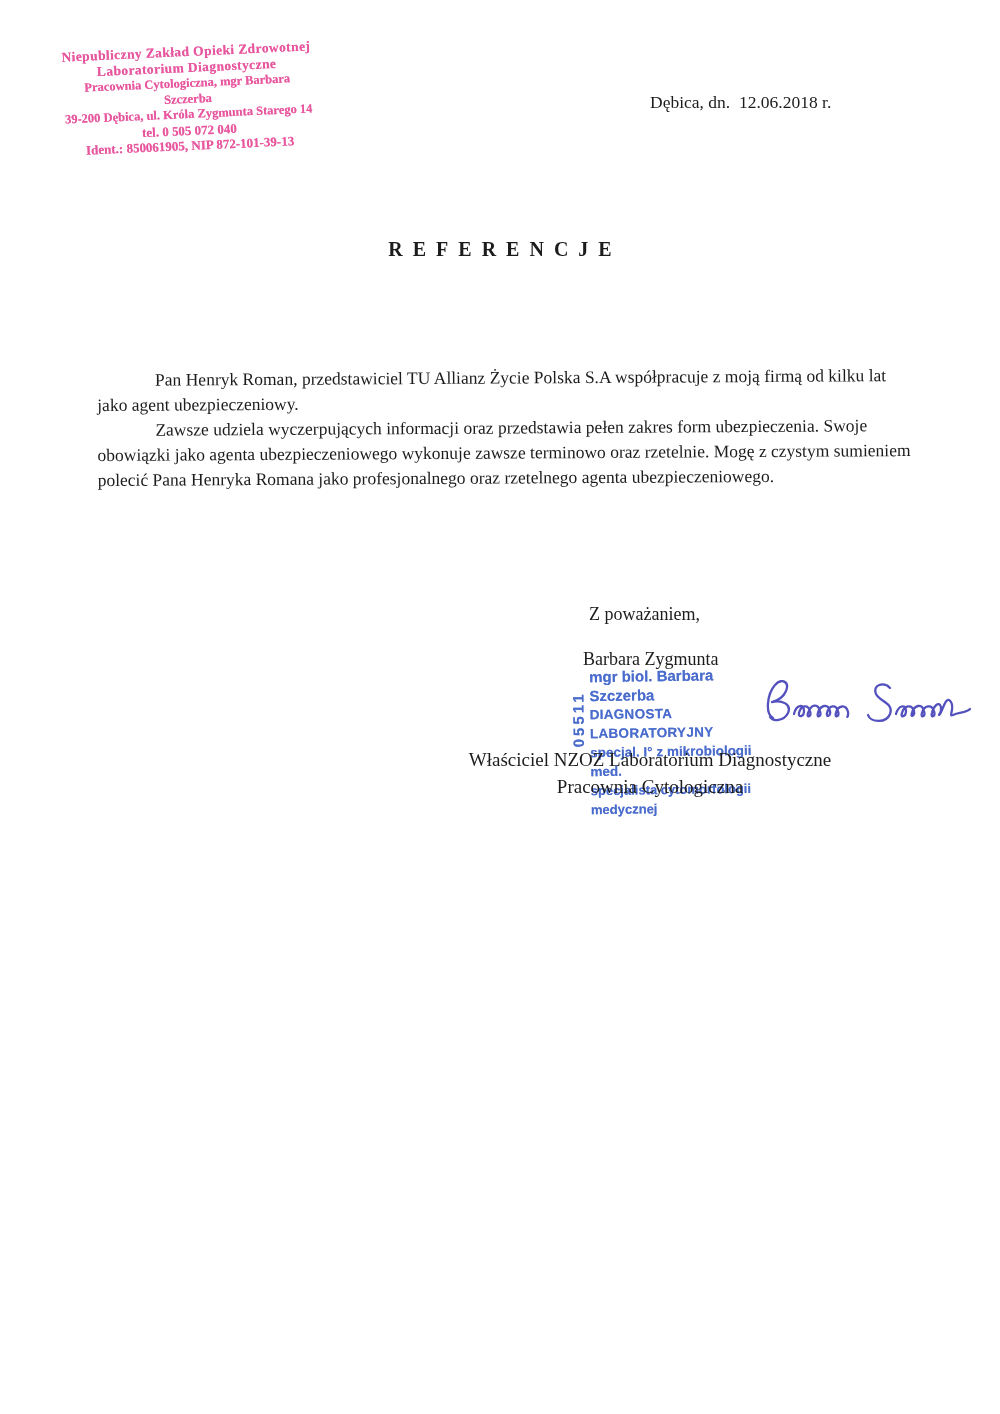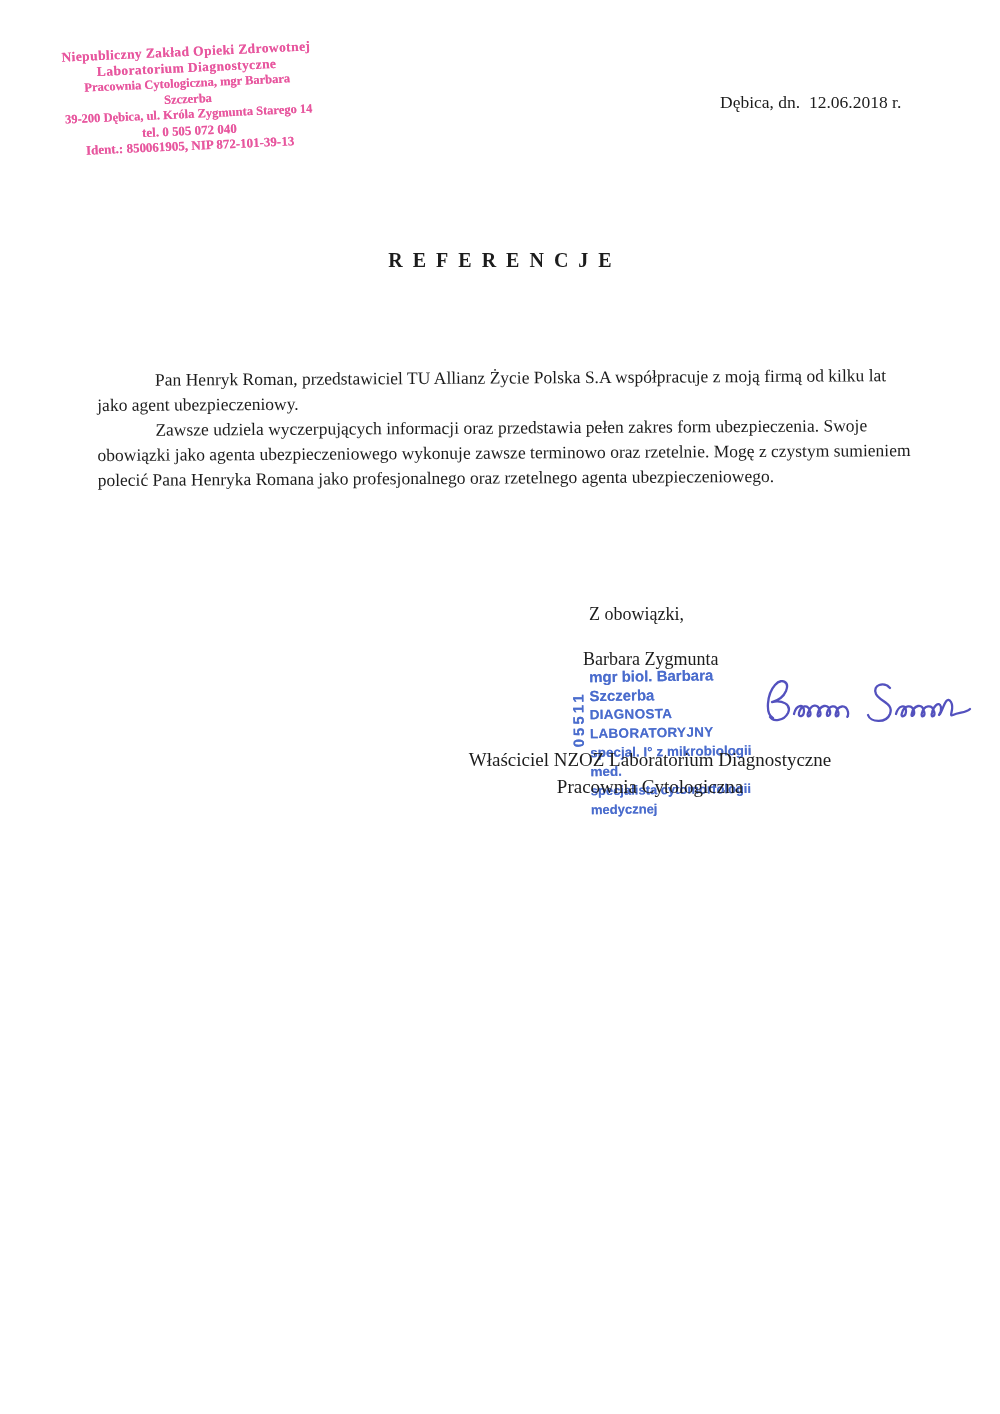--- a/index.html
+++ b/index.html
@@ -28,38 +28,37 @@
     text-shadow: 0 0 0.6px rgba(231,86,158,0.75);
   }
   .stamp-top .l1, .stamp-top .l2 { font-size: 13.5px; line-height: 16px; letter-spacing: 0.4px; }
   .stamp-top .l3, .stamp-top .l4 { font-size: 12.5px; line-height: 15.5px; }
   .stamp-top .l5 { font-size: 13px; line-height: 15.5px; }
   .stamp-top .l6 { font-size: 13px; line-height: 16px; }
 
   
   .dateline {
     position: absolute;
-    left: 720px;
+    left: 650px;
     top: 92px;
     font-size: 17.5px;
     white-space: pre;
   }
 
   
   .title {
     position: absolute;
     left: 0;
     top: 238px;
     width: 1000px;
     text-align: center;
     font-size: 20px;
     font-weight: bold;
     letter-spacing: 0.5em;
     text-indent: 0.5em; 
-    margin-top: 11px;
   }
 
   
   .body-text {
     position: absolute;
     left: 97px;
     top: 368px;
     width: 814px;
     font-size: 17.5px;
     line-height: 25px;
@@ -147,21 +146,21 @@
 
   <div class="dateline">Dębica, dn.  12.06.2018 r.</div>
 
   <div class="title">REFERENCJE</div>
 
   <div class="body-text">
     <p>Pan Henryk Roman, przedstawiciel TU Allianz Życie Polska S.A współpracuje z moją firmą od kilku lat jako agent ubezpieczeniowy.</p>
     <p>Zawsze udziela wyczerpujących informacji oraz przedstawia pełen zakres form ubezpieczenia. Swoje obowiązki jako agenta ubezpieczeniowego wykonuje zawsze terminowo oraz rzetelnie. Mogę z czystym sumieniem polecić Pana Henryka Romana jako profesjonalnego oraz rzetelnego agenta ubezpieczeniowego.</p>
   </div>
 
-  <div class="valediction">Z obowiązki,</div>
+  <div class="valediction">Z poważaniem,</div>
   <div class="signer-name">Barbara Zygmunta</div>
 
   <div class="stamp-sig">
     <span class="vnum">05511</span>
     <div class="s1">mgr biol. Barbara Szczerba</div>
     <div class="s2">DIAGNOSTA LABORATORYJNY</div>
     <div class="s3">specjal. I° z mikrobiologii med.</div>
     <div class="s4">specjalista cytomorfologii medycznej</div>
   </div>
 

